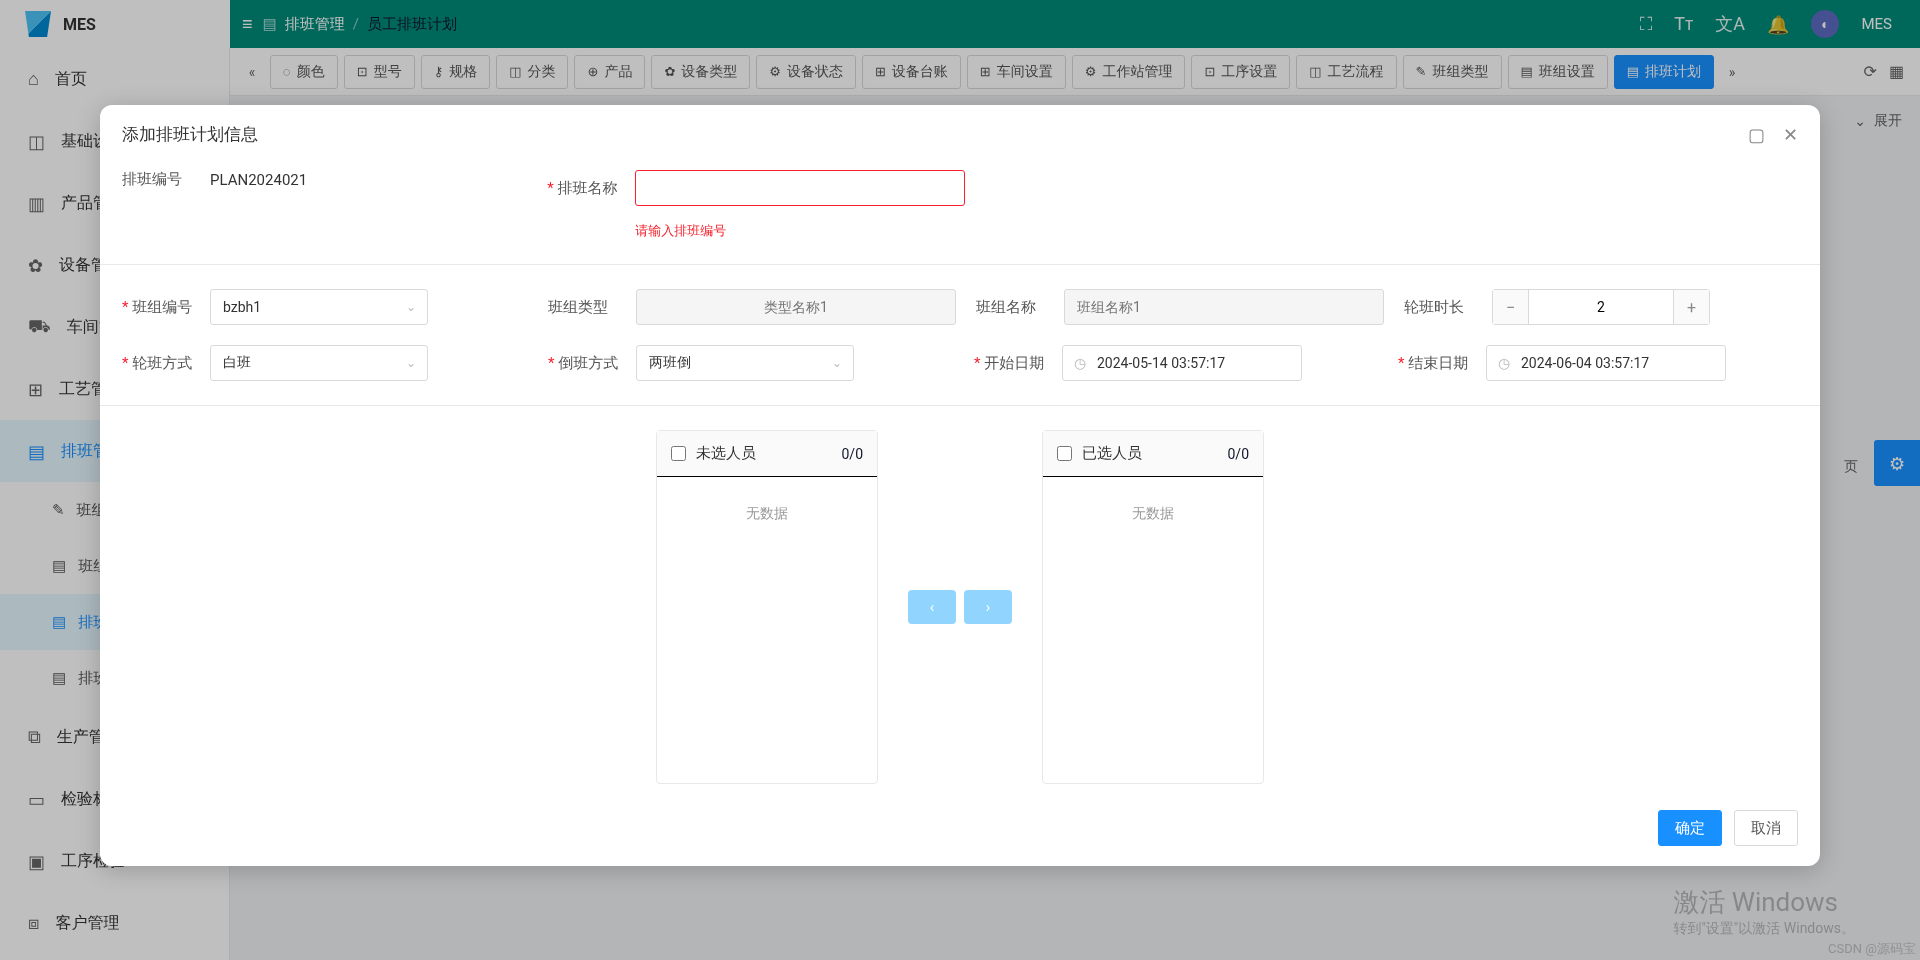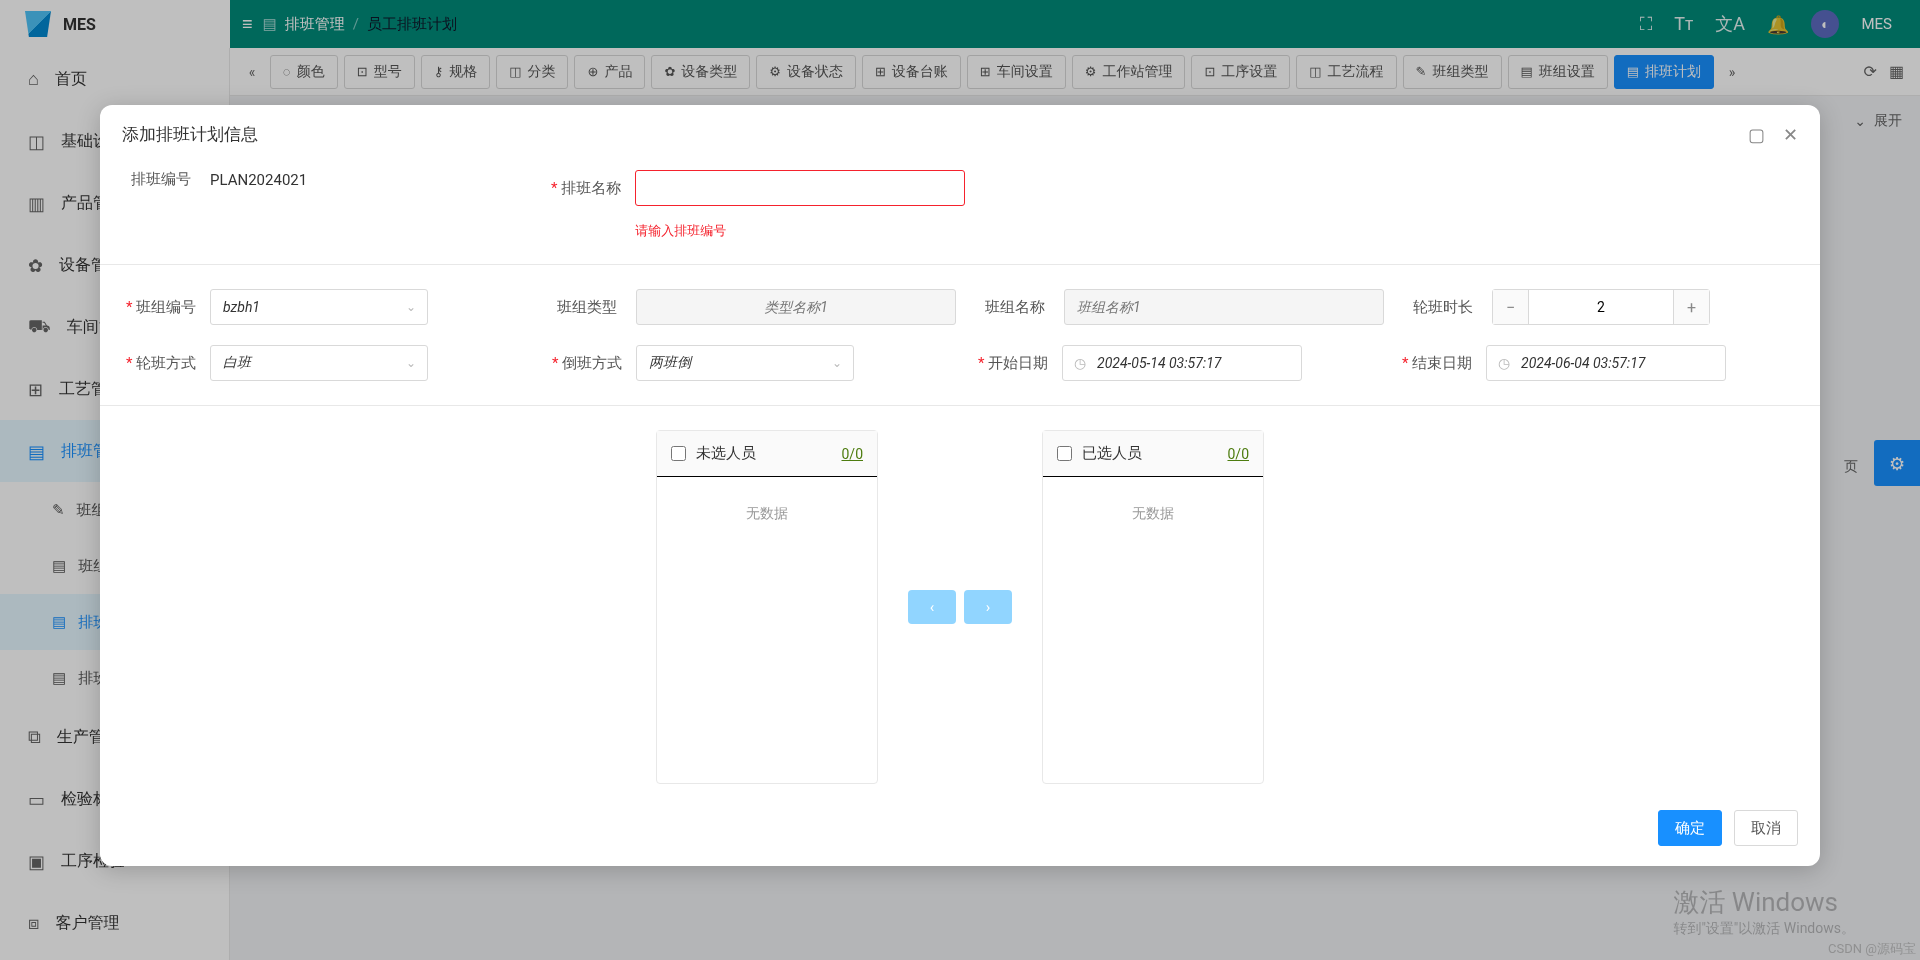--- a/index.html
+++ b/index.html
@@ -50,24 +50,24 @@
 .overlay { position: absolute; inset: 0; background: rgba(0,0,0,0.25); display: flex; align-items: flex-start; justify-content: center; }
 .dialog { background: #fff; width: 1720px; margin-top: 105px; border-radius: 12px; box-shadow: 0 4px 24px rgba(0,0,0,0.2); }
 .dlg-header { display: flex; align-items: center; padding: 18px 22px; }
 .dlg-title { font-size: 17px; color: #333; font-weight: 500; }
 .dlg-actions { margin-left: auto; display: flex; gap: 18px; color: #888; font-size: 18px; }
 .dlg-actions span { cursor: pointer; }
 .dlg-body { padding: 6px 22px 20px 22px; }
 
 .form-row { display: flex; align-items: flex-start; gap: 20px; }
 .form-item { display: flex; align-items: center; gap: 10px; }
-.flabel { font-size: 15px; color: #555; text-align: center; width: 78px; white-space: nowrap; }
+.flabel { font-size: 15px; color: #555; text-align: left; width: 78px; white-space: nowrap; }
 .flabel.req::before { content: "* "; color: #f5222d; }
 .fvalue { font-size: 15px; color: #333; }
-.finput { height: 36px; border: 1px solid #d9d9d9; border-radius: 3px; padding: 0 12px; font-size: 14px; color: #333; font-style: italic; }
+.finput { height: 36px; border: 1px solid #d9d9d9; border-radius: 3px; padding: 0 12px; font-size: 14px; color: #333; }
 .finput.error { border-color: #f5222d; }
 .finput[readonly] { background: #f5f5f5; color: #888; }
 .err-msg { color: #f5222d; font-size: 13px; margin-top: 6px; }
 .fselect { position: relative; }
 .fselect .arrow { position: absolute; right: 12px; top: 50%; transform: translateY(-50%); color: #bbb; font-size: 12px; pointer-events: none; }
 .date-wrap { position: relative; }
 .date-wrap .clock { position: absolute; left: 12px; top: 50%; transform: translateY(-50%); color: #bbb; font-size: 14px; pointer-events: none; }
 .date-input { padding-left: 34px; }
 
 .stepper { display: flex; align-items: center; border: 1px solid #d9d9d9; border-radius: 3px; height: 36px; width: 218px; }
@@ -76,21 +76,21 @@
 .step-btn:last-child { border-left: 1px solid #d9d9d9; }
 .step-val { flex: 1; text-align: center; font-size: 14px; }
 
 .divider { height: 1px; background: #e8e8e8; margin: 24px -22px; }
 
 .transfer { display: flex; justify-content: center; gap: 30px; margin-top: 10px; }
 .tpanel { width: 222px; height: 354px; border: 1px solid #e8e8e8; border-radius: 4px; display: flex; flex-direction: column; }
 .thead { height: 46px; background: #fafafa; border-bottom: 1px solid #000000; display: flex; align-items: center; padding: 0 14px; font-size: 15px; }
 .thead input[type=checkbox] { margin-right: 10px; width: 15px; height: 15px; }
 .thead .ttitle { color: #333; }
-.thead .tcount { margin-left: auto; color: #4d7c0f; font-size: 14px; text-decoration: underline; }
+.thead .tcount { margin-left: auto; color: #0f172a; font-size: 14px; }
 .tbody { flex: 1; display: flex; align-items: flex-start; justify-content: center; padding-top: 28px; color: #999; font-size: 14px; }
 .tcontrols { display: flex; flex-direction: row; gap: 8px; align-self: center; }
 .tbtn { width: 48px; height: 34px; background: #91d5ff; border-radius: 4px; display: flex; align-items: center; justify-content: center; color: #fff; font-size: 15px; cursor: pointer; }
 
 .dlg-footer { display: flex; justify-content: flex-end; gap: 12px; padding-top: 26px; }
 .btn { height: 36px; padding: 0 16px; border-radius: 3px; font-size: 15px; cursor: pointer; display: flex; align-items: center; border: 1px solid #d9d9d9; background: #fff; color: #555; }
 .btn.primary { background: #1890ff; color: #fff; border-color: #1890ff; }
 
 
 .watermark { position: absolute; right: 65px; bottom: 22px; color: rgba(0,0,0,0.25); }

